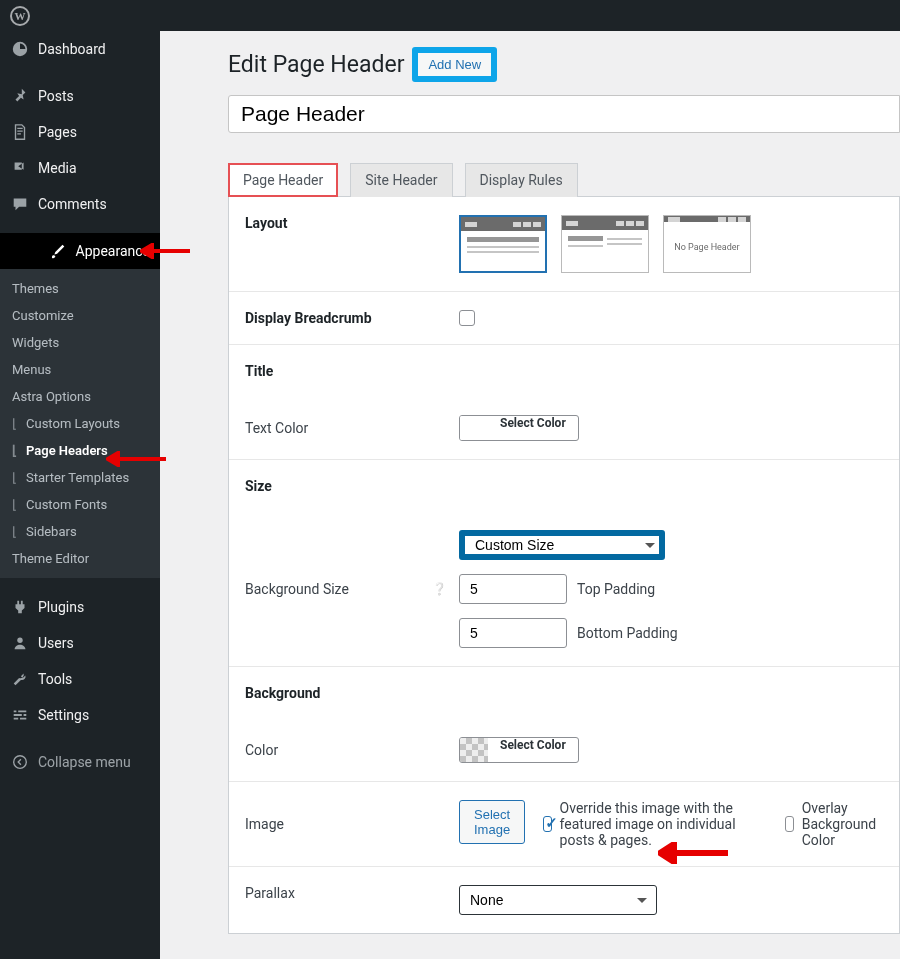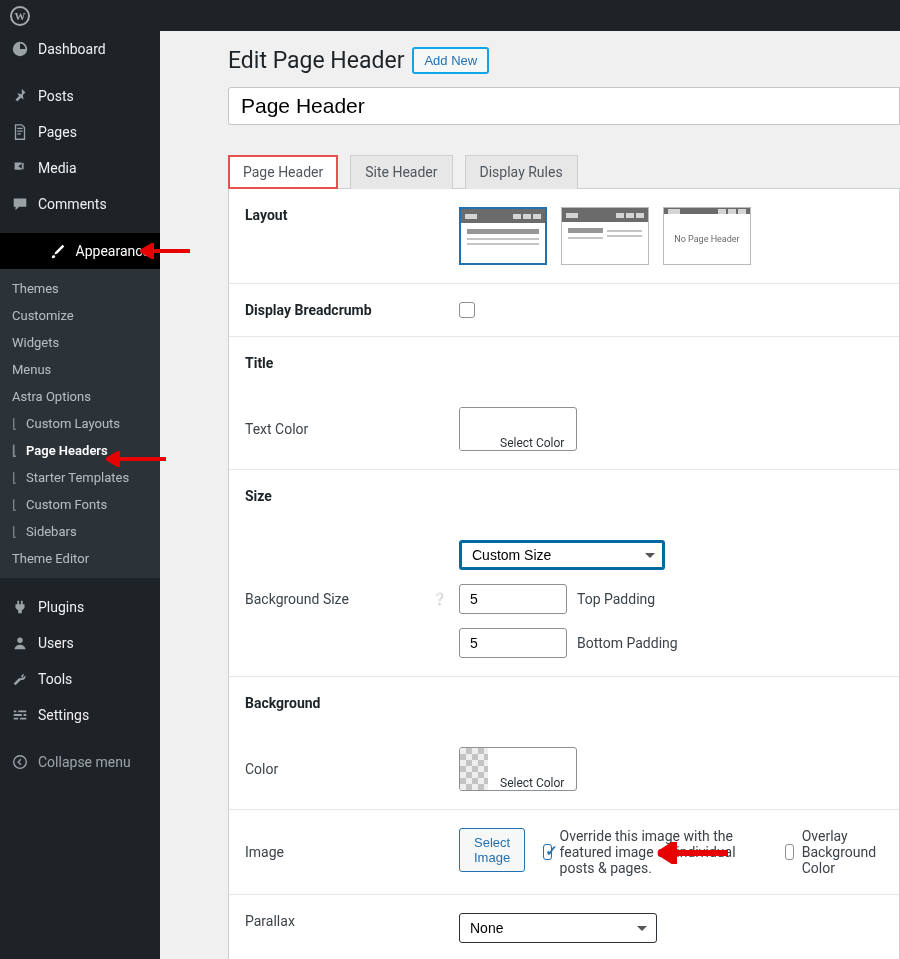--- a/index.html
+++ b/index.html
@@ -17,21 +17,21 @@
     .menu-item.current .ico { color: #fff; }
     .submenu { background: #2c3338; padding: 6px 0; }
     .submenu-item { padding: 6px 12px; font-size: 13px; color: rgba(240,246,252,0.7); cursor: pointer; display: flex; align-items: center; gap: 4px; }
     .submenu-item.current { color: #fff; font-weight: 600; }
     .submenu-item .subico { color: rgba(240,246,252,0.45); width: 10px; display: inline-block; }
     .separator { height: 1px; background: transparent; margin: 5px 0; }
     
     .content { flex: 1; padding: 31px 0 0 20px; background: #f0f0f1; overflow: hidden; }
     .heading-row { display: flex; align-items: center; gap: 8px; padding: 16px 0 13px; }
     .heading-row h1 { font-size: 23px; font-weight: 400; color: #1d2327; }
-    .btn-secondary { border: 2px solid #0ea5e9; color: #2271b1; background: #f6f7f7; padding: 4px 10px; border-radius: 3px; font-size: 13px; cursor: pointer; }
+    .btn-secondary { border: 6px solid #0ea5e9; color: #2271b1; background: #f6f7f7; padding: 4px 10px; border-radius: 3px; font-size: 13px; cursor: pointer; }
     .title-input { width: 100%; font-size: 21px; padding: 6px 12px; border: 1px solid #c5c5c5; border-left: 1px solid #c5c5c5; border-radius: 3px 0 0 3px; background: #fff; outline: none; }
     
     .tabs { display: flex; gap: 12px; margin-top: 30px; border-bottom: 1px solid #ccd0d4; }
     .tab { border: 1px solid #ccd0d4; border-bottom: none; background: #e7e7e7; padding: 8px 14px; color: #50575e; cursor: pointer; font-size: 14px; margin-bottom: -1px; }
     .tab.active { background: #fff; border: 2px solid #e65054; padding: 7px 13px; }
     
     .panel { background: #fff; border: 1px solid #ccd0d4; border-top: none; }
     .row { display: flex; border-bottom: 1px solid #e7e7e7; }
     .row-label { width: 230px; padding: 18px 0 18px 16px; font-size: 14px; flex-shrink: 0; }
     .row-label.bold { font-weight: 700; color: #1d2327; }
@@ -43,28 +43,28 @@
     .layout-card.selected { border: 2px solid #2271b1; width: 88px; height: 58px; }
     .layout-bar { height: 14px; background: #6b6b6b; display: flex; justify-content: space-between; align-items: center; padding: 0 4px; }
     .layout-bar .dot-l { width: 12px; height: 5px; background: #d4d4d4; }
     .layout-bar .dots-r { display: flex; gap: 2px; }
     .layout-bar .d { width: 8px; height: 5px; background: #d4d4d4; }
     .layout-body { flex: 1; padding: 6px; }
     .layout-body .thick { height: 5px; background: #969696; margin-bottom: 4px; }
     .layout-body .thin { height: 2px; background: #c5c5c5; margin-bottom: 3px; }
     .layout-body .txt { font-size: 9px; color: #6b6b6b; text-align: center; line-height: 38px; }
     
-    .select { width: 206px; height: 30px; border: 3px solid #0369a1; border-radius: 3px; padding: 0 28px 0 10px; font-size: 14px; background: #fff; appearance: none; position: relative; }
+    .select { width: 206px; height: 30px; border: 6px solid #0369a1; border-radius: 3px; padding: 0 28px 0 10px; font-size: 14px; background: #fff; appearance: none; position: relative; }
     .select-wrap { position: relative; display: inline-block; }
     .select-wrap::after { content: ''; position: absolute; right: 10px; top: 13px; width: 0; height: 0; border-left: 5px solid transparent; border-right: 5px solid transparent; border-top: 5px solid #555; pointer-events: none; }
     .num-input { width: 108px; height: 30px; border: 1px solid #8c8f94; border-radius: 3px; padding: 0 10px; font-size: 14px; }
     .padding-row { display: flex; align-items: center; gap: 10px; }
     .pad-label { font-size: 14px; color: #3c434a; }
     
-    .color-btn { display: flex; align-items: flex-end; border: 1px solid #8c8f94; border-radius: 3px; overflow: hidden; height: 44px; background: #fff; }
+    .color-btn { display: flex; align-items: flex-start; border: 1px solid #8c8f94; border-radius: 3px; overflow: hidden; height: 26px; background: #fff; font-weight: bold; }
     .color-swatch { width: 28px; height: 100%; background: #fff; }
     .color-swatch.check { background: repeating-conic-gradient(#c3c3c3 0% 25%, #eee 0% 50%) 0 0/12px 12px; }
     .color-btn-label { padding: 0 12px; font-size: 12px; color: #2c3338; }
     
     .select-image-btn { border: 1px solid #2271b1; color: #2271b1; background: #f6f7f7; padding: 6px 14px; border-radius: 3px; font-size: 13px; cursor: pointer; }
     .checkbox-row { display: flex; align-items: center; gap: 8px; font-size: 14px; }
     .cb { width: 16px; height: 16px; border: 1px solid #8c8f94; border-radius: 3px; position: relative; background: #fff; }
     .cb.checked { background: #fff; border-color: #2271b1; }
     .cb.checked::after { content: '✓'; position: absolute; top: -3px; left: 1px; color: #2271b1; font-size: 15px; font-weight: 700; }
     

